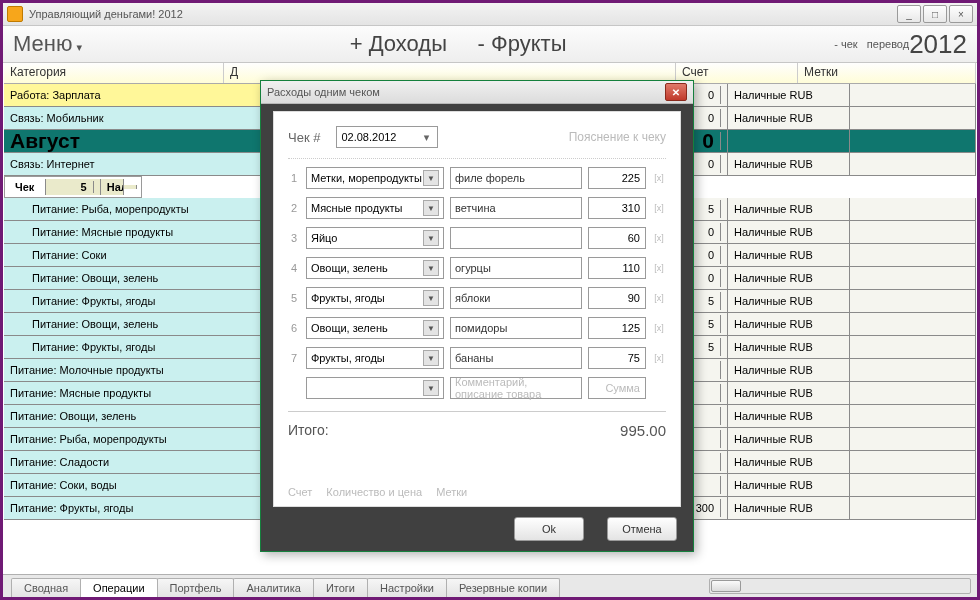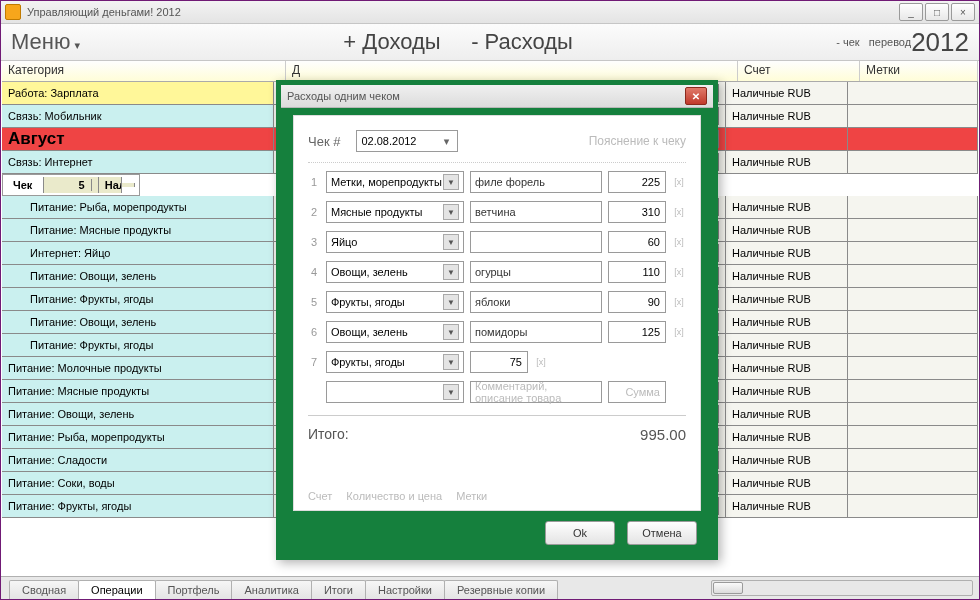--- a/index.html
+++ b/index.html
@@ -1,80 +1,80 @@
 <!DOCTYPE html>
 <html><head>
 <meta charset="utf-8">
 <style>
 html,body{margin:0;padding:0;font-family:Tahoma,Verdana,sans-serif;font-size:11px;background:#d8d8d8;color:#000;width:980px;height:600px;overflow:hidden}
-.window{position:absolute;inset:0;background:#fff;border:1px solid #701a75;box-shadow:0 0 2px rgba(0,0,0,.3)}
+.window{position:absolute;inset:0;background:#fff;border:3px solid #701a75;box-shadow:0 0 2px rgba(0,0,0,.3)}
 .titlebar{height:22px;background:linear-gradient(#f3f3f3,#e4e4e4);border-bottom:1px solid #c6c6c6;display:flex;align-items:center;padding:0 4px;font-size:11px;color:#555}
 .titlebar .app-icon{width:14px;height:14px;background:#f7a61b;border:1px solid #c07a00;margin-right:6px;border-radius:2px}
 .win-btns{margin-left:auto;display:flex;gap:2px}
 .win-btn{width:22px;height:16px;border:1px solid #9a9a9a;background:linear-gradient(#fefefe,#e8e8e8);border-radius:2px;display:flex;align-items:center;justify-content:center;font-size:10px;color:#555}
 .toolbar{height:36px;border-bottom:1px solid #c6c6c6;background:linear-gradient(#fcfcfc,#eeeeee);display:flex;align-items:center;padding:0 10px;font-size:22px;color:#333}
 .toolbar .menu{font-size:22px;color:#555}
 .toolbar .drop{font-size:11px;margin-left:4px}
 .toolbar .center{flex:1;text-align:center;font-size:22px;color:#444}
 .toolbar .right{font-size:11px;color:#555;}
 .toolbar .year{font-size:26px;color:#444}
 .grid{position:absolute;top:60px;left:1px;right:1px;bottom:22px;overflow:hidden;background:#fff}
 .headrow{display:flex;height:20px;background:linear-gradient(#fefefe,#fffdd8);border-bottom:1px solid #aaa;font-size:12px;color:#333}
 .headrow .cell{border-right:1px solid #ccc;padding:2px 6px;box-sizing:border-box}
-.c-cat{width:284px}
+.c-cat{width:220px}
 .c-date{width:452px}
 .c-acct{width:122px}
 .c-tag{flex:1}
 .rows{}
 .row{display:flex;height:22px;border-bottom:1px solid #8a8a8a}
 .row .cell{border-right:1px solid #8a8a8a;padding:2px 6px;box-sizing:border-box;display:flex;align-items:center;overflow:hidden;white-space:nowrap}
 .row .c-cat{width:272px}
 .row .c-hidden{width:452px;display:flex}
 .row .c-hidden .n{border-right:1px solid #8a8a8a;text-align:right;padding:0 6px;display:flex;align-items:center;height:100%}
 .row .c-hidden .n:first-child{width:35px}
 .row .c-hidden .n:last-child{flex:1;justify-content:flex-end}
 .row .c-acct{width:122px}
 .row .c-tag{flex:1}
 .row.income .c-cat{background:#fff799}
 .row.comm .c-cat{background:#caf0ef}
 .row.food .c-cat{background:#caf0ef;padding-left:28px}
 .row .c-hidden,.row .c-acct,.row .c-tag{background:#f5f5ef}
 .row.month{font-weight:bold;font-size:16px;background:#fff}
-.row.month .cell{background:#ef4444;font-size:17px}
+.row.month .cell{background:#0f766e;font-size:21px}
 .row.chk{font-weight:bold;background:#fff}
 .row.chk .cell{background:#fff}
 .row.sel .c-hidden,.row.sel .c-acct,.row.sel .c-tag{background:#eaeacb}
 .row.sel .c-acct{font-weight:bold}
 .tabs{position:absolute;bottom:0;left:0;right:0;height:22px;background:#e8e8e8;border-top:1px solid #b0b0b0;display:flex;align-items:flex-end;padding-left:8px;font-size:11px;color:#555}
 .tab{padding:3px 12px;border:1px solid #b0b0b0;border-bottom:none;background:linear-gradient(#f6f6f6,#e4e4e4);margin-right:-1px;border-radius:2px 2px 0 0}
 .tab.active{background:#fff;color:#000}
 .tabs .scrollbar{margin-left:auto;width:260px;height:14px;background:#e8e8e8;border:1px solid #b0b0b0;border-radius:2px;position:relative;margin-right:6px;margin-bottom:3px}
 .tabs .scrollbar::before{content:"";position:absolute;left:1px;top:1px;width:28px;height:10px;background:linear-gradient(#fafafa,#dcdcdc);border:1px solid #9a9a9a;border-radius:2px}
 
-.dialog{position:absolute;left:276px;top:80px;width:432px;height:470px;background:#15803d;border:5px solid #15803d;box-shadow:3px 3px 10px rgba(0,0,0,.3)}
+.dialog{position:absolute;left:260px;top:80px;width:432px;height:470px;background:#404040;border:1px solid #15803d;box-shadow:3px 3px 10px rgba(0,0,0,.3)}
 .dlg-title{height:22px;background:linear-gradient(#f0f0f0,#dcdcdc);border-bottom:1px solid #b8b8b8;display:flex;align-items:center;padding:0 6px;font-size:11px;color:#555}
 .dlg-close{margin-left:auto;width:20px;height:16px;background:linear-gradient(#e07a6a,#c0392b);border:1px solid #8a2a1d;border-radius:2px;color:#fff;display:flex;align-items:center;justify-content:center;font-size:10px;font-weight:bold}
 .dlg-body{position:absolute;top:30px;left:12px;right:12px;bottom:44px;background:#fff;border:1px solid #ddd;padding:14px 14px 8px}
 .dlg-head{display:flex;align-items:center;margin-bottom:8px;border-bottom:1px dotted #ccc;padding-bottom:10px}
 .dlg-head .lbl{font-size:13px;color:#666;margin-right:16px}
 .date-field{border:1px solid #9a9a9a;height:20px;width:92px;padding:0 4px;font-size:11px;display:flex;align-items:center;background:#fff}
 .date-field .dd{margin-left:auto;width:14px;text-align:center;color:#666}
 .dlg-head .hint{margin-left:auto;color:#bbb;font-size:12px}
 .line{display:flex;align-items:center;gap:6px;margin:8px 0}
 .line .num{width:12px;color:#999;font-size:11px;text-align:center}
 .sel{border:1px solid #9a9a9a;height:20px;width:128px;background:#fff;display:flex;align-items:center;padding:0 4px;font-size:11px}
 .sel .dd{margin-left:auto;background:#e4e4e4;border:1px solid #aaa;width:14px;height:14px;display:flex;align-items:center;justify-content:center;font-size:8px;color:#555}
 .txt{border:1px solid #9a9a9a;height:20px;flex:1;background:#fff;padding:0 4px;font-size:11px;display:flex;align-items:center;color:#333}
 .txt.placeholder{color:#bbb}
 .amt{border:1px solid #9a9a9a;height:20px;width:46px;background:#fff;padding:0 5px;font-size:11px;display:flex;align-items:center;justify-content:flex-end}
 .xdel{width:14px;color:#bbb;font-size:9px;text-align:center}
 .total{border-top:1px solid #ccc;margin-top:12px;padding-top:10px;display:flex;font-size:14px;color:#555}
 .total .val{margin-left:auto;font-size:15px}
 .dlg-foot-links{position:absolute;bottom:8px;left:14px;font-size:11px;color:#bbb;display:flex;gap:14px}
-.dlg-btns{position:absolute;right:16px;bottom:10px;display:flex;gap:12px}
+.dlg-btns{position:absolute;right:16px;bottom:10px;display:flex;gap:23px}
 .btn{min-width:68px;height:22px;border:1px solid #9a9a9a;background:linear-gradient(#fefefe,#e4e4e4);border-radius:3px;display:flex;align-items:center;justify-content:center;font-size:11px;color:#333}
 .sel.empty .label{color:transparent}
 </style>
 </head>
 <body>
 
 <div class="window">
   <div class="titlebar">
     <div class="app-icon"></div>
     <span>Управляющий деньгами! 2012</span>
@@ -83,21 +83,21 @@
       <div class="win-btn">□</div>
       <div class="win-btn">×</div>
     </div>
   </div>
 
   <div class="toolbar">
     <span class="menu"><span>Меню</span><span class="drop">▾</span></span>
     <span class="center">
       <span>+ Доходы</span>
       &nbsp;&nbsp;&nbsp;
-      <span>- Расходы</span>
+      <span>- Фрукты</span>
     </span>
     <span class="right">
       <span>- чек</span>&nbsp;&nbsp;
       <span>перевод</span>
     </span>
     <span class="year">2012</span>
   </div>
 
   <div class="grid">
     <div class="headrow">
@@ -164,21 +164,21 @@
         <div class="row food">
           <div class="cell c-cat">Питание: Мясные продукты</div>
           <div class="cell c-hidden">
             <span class="n">0</span>
             <span class="n">0</span>
           </div>
           <div class="cell c-acct">Наличные RUB</div>
           <div class="cell c-tag"></div>
         </div>
         <div class="row food">
-          <div class="cell c-cat">Интернет: Яйцо</div>
+          <div class="cell c-cat">Питание: Соки</div>
           <div class="cell c-hidden">
             <span class="n">0</span>
             <span class="n">0</span>
           </div>
           <div class="cell c-acct">Наличные RUB</div>
           <div class="cell c-tag"></div>
         </div>
         <div class="row food">
           <div class="cell c-cat">Питание: Овощи, зелень</div>
           <div class="cell c-hidden">
@@ -369,20 +369,21 @@
           <div class="txt">помидоры</div>
           <div class="amt">125</div>
           <span class="xdel">[x]</span>
         </div>
         <div class="line">
           <span class="num">7</span>
           <div class="sel">
             <span class="label">Фрукты, ягоды</span>
             <span class="dd">▼</span>
           </div>
+          <div class="txt">бананы</div>
           <div class="amt">75</div>
           <span class="xdel">[x]</span>
         </div>
       </div>
     <div class="line">
       <span class="num"></span>
       <div class="sel empty">
           <span class="label">.</span>
           <span class="dd">▼</span>
         </div>

